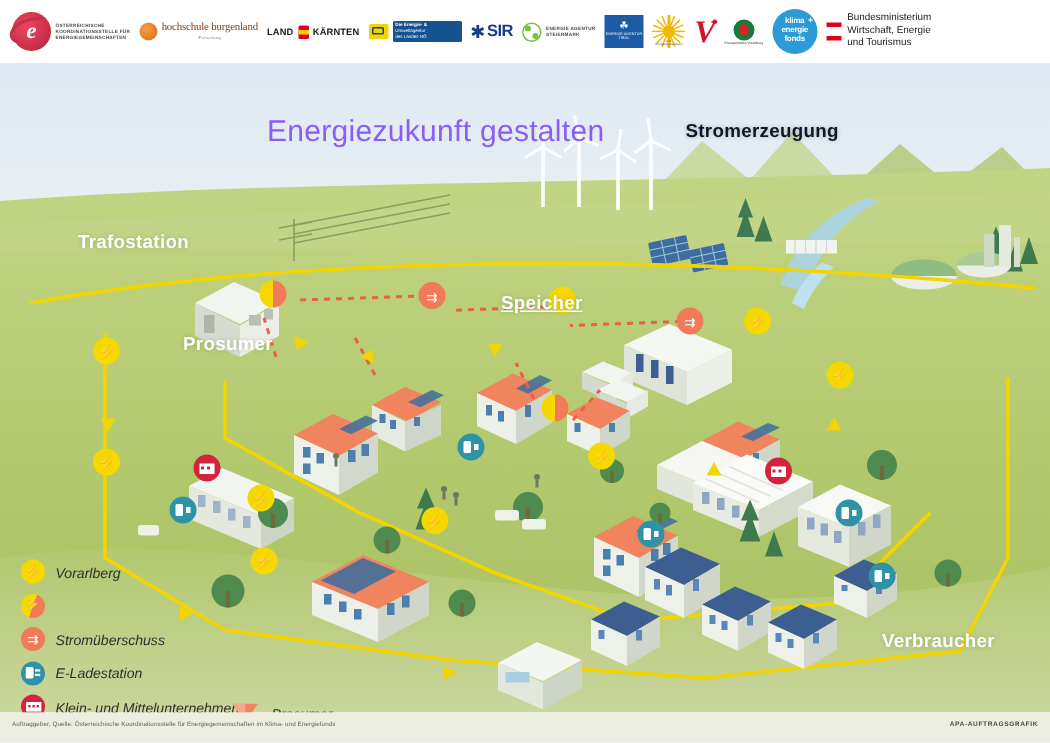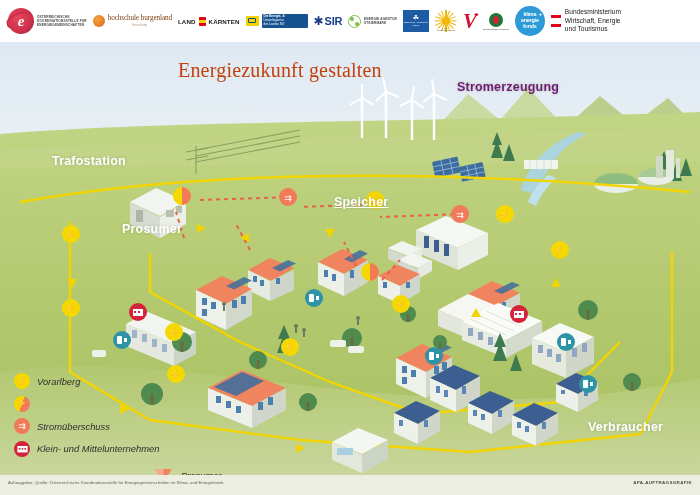--- a/index.html
+++ b/index.html
@@ -83,30 +83,30 @@
   .bmwet { display:flex; align-items:center; gap:4px; }
   .bmwet .flag { width:10px; height:12px; display:flex; flex-direction:column; justify-content:space-between; }
   .bmwet .flag i { display:block; height:3px; background:#e2001a; }
   .bmwet .flag i.w { background:#fff; }
   .bmwet .mt { font-size:6.6px; color:#1a1a1a; line-height:1.32; }
 
   
   .stage { position:absolute; left:0; top:42px; width:700px; height:433px; overflow:hidden; }
 
   .headline {
-    position:absolute; left:178px; top:17px;
-    font-family:Liberation Serif, serif;
-    font-size:20px; color:#c2410c; letter-spacing:.2px;
+    position:absolute; left:178px; top:35px;
+    font-family:Liberation Sans, sans-serif;
+    font-size:20px; color:#8b5cf6; letter-spacing:.2px;
   }
   .sect-label {
     position:absolute; color:#ffffff; font-weight:700; font-size:12.5px;
     text-shadow: 0 0 3px rgba(90,110,60,.35);
     letter-spacing:.2px; white-space:nowrap;
   }
-  .lbl-strom   { left:457px; top:38px; color:#701a75; }
+  .lbl-strom   { left:457px; top:38px; color:#0f172a; }
   .lbl-trafo   { left:52px;  top:112px; }
   .lbl-pros    { left:122px; top:180px; }
   .lbl-speich  { left:334px; top:153px;text-decoration:underline; }
   .lbl-verbr   { left:588px; top:355px;margin-top:23px; }
 
   
   .legend { position:absolute; left:14px; top:331px; width:300px; }
   .lg-row { display:flex; align-items:center; gap:7px; margin-bottom:6.5px; }
   .lg-txt { font-style:italic; font-size:9.4px; color:#2f2f2f; white-space:nowrap; }
   .badge { width:16px; height:16px; border-radius:50%; flex:none; display:flex; align-items:center; justify-content:center; color:#fff; font-size:9px; line-height:1; }
@@ -794,20 +794,30 @@
         <span class="lg-txt">Vorarlberg</span>
       </div>
       <div class="lg-row">
         <span class="badge b-split">⚡</span>
       </div>
       <div class="lg-row">
         <span class="badge b-orange">⇉</span>
         <span class="lg-txt">Stromüberschuss</span>
       </div>
       <div class="lg-row">
+        <span class="badge b-teal">
+          <svg width="11" height="9" viewBox="0 0 11 9">
+              <rect x="0" y="0.6" width="5.4" height="7.8" rx="1.2" fill="#fff"></rect>
+              <rect x="6.4" y="2.2" width="3.4" height="1.5" fill="#fff"></rect>
+              <rect x="6.4" y="5.2" width="3.4" height="1.5" fill="#fff"></rect>
+            </svg>
+        </span>
+        <span class="lg-txt">E-Ladestation</span>
+      </div>
+      <div class="lg-row">
         <span class="badge b-red">
           <svg width="11" height="8" viewBox="0 0 11 8">
               <rect x="0.4" y="1" width="10.2" height="6.4" fill="#fff"></rect>
               <rect x="1.8" y="3" width="1.6" height="1.6" fill="#d3243c"></rect>
               <rect x="4.6" y="3" width="1.6" height="1.6" fill="#d3243c"></rect>
               <rect x="7.4" y="3" width="1.6" height="1.6" fill="#d3243c"></rect>
             </svg>
         </span>
         <span class="lg-txt">Klein- und Mittelunternehmen</span>
       </div>

